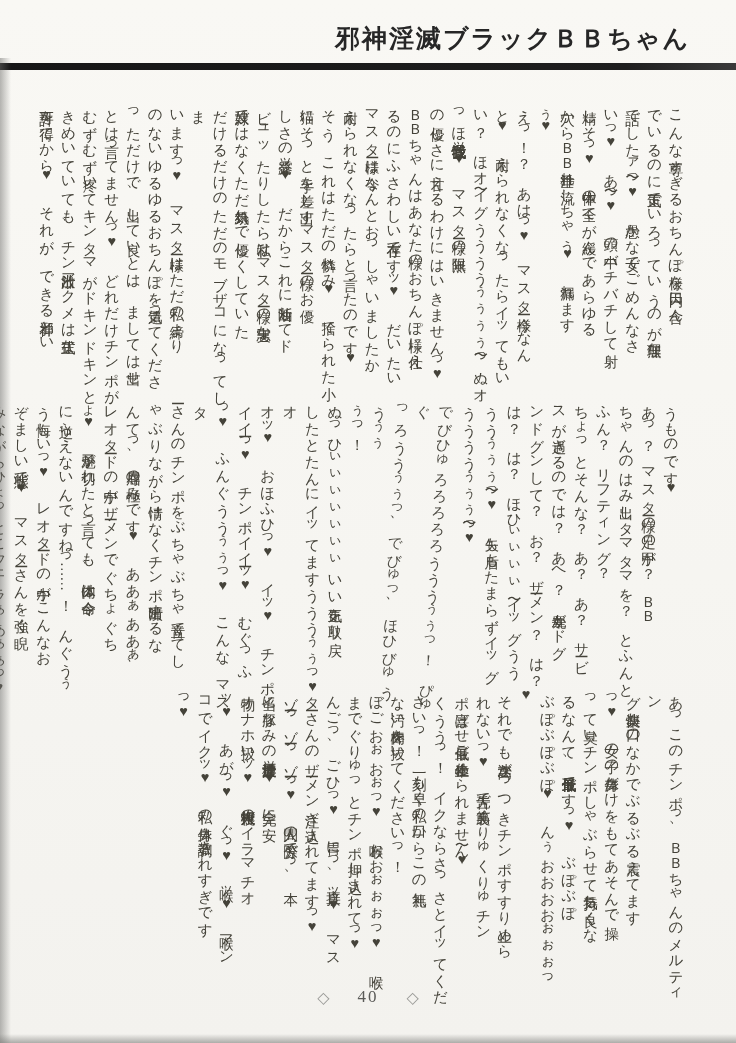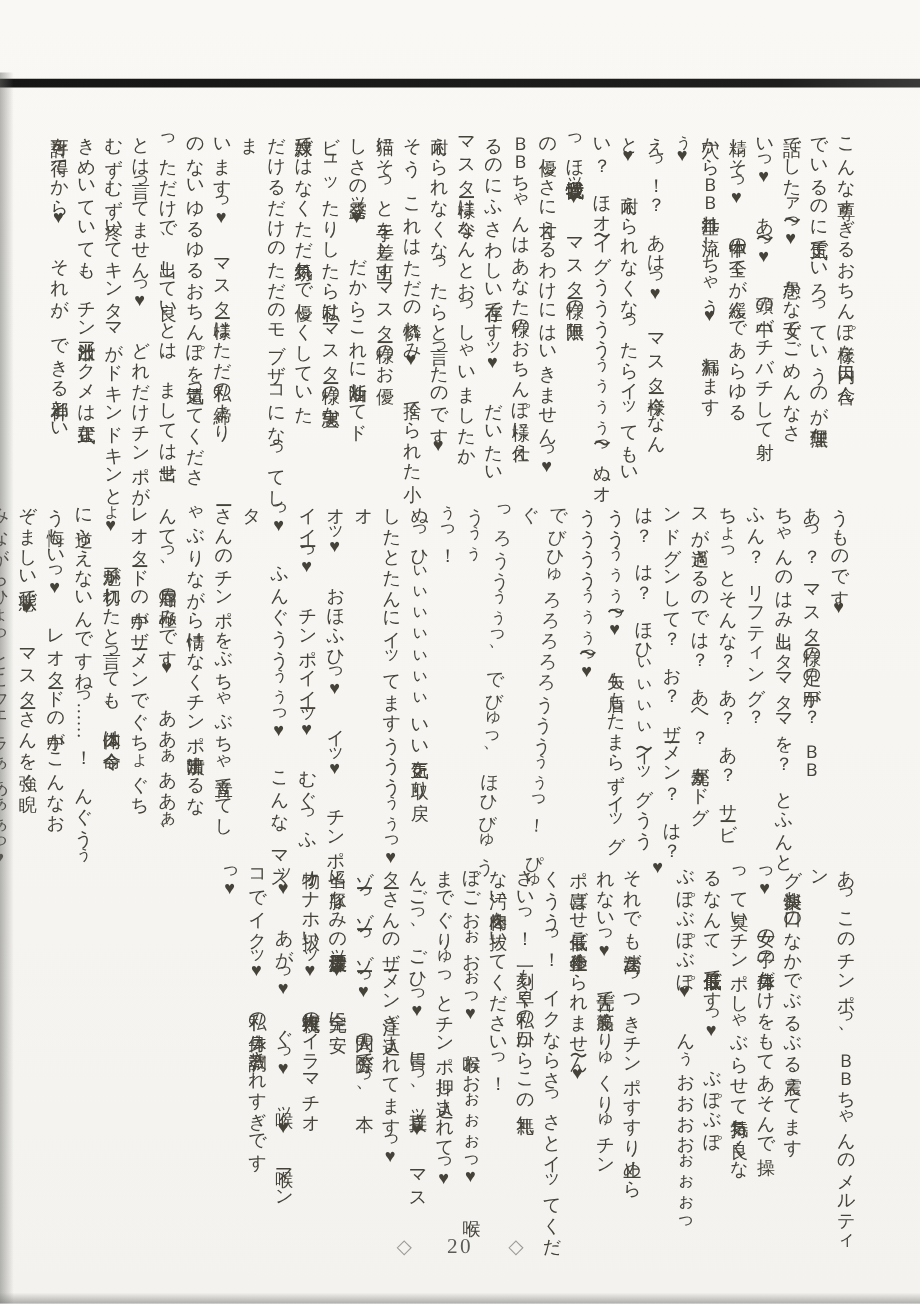--- a/index.html
+++ b/index.html
@@ -43,20 +43,21 @@
   .edge-bottom {
     position:absolute; left:0; right:0; bottom:0; height:9px;
     background:linear-gradient(to top, rgba(115,115,112,0.55), rgba(115,115,112,0));
   }
 </style>
 </head>
 <body>
 
 <div class="page">
 
+  <div class="title">邪神淫滅ブラックＢＢちゃん</div>
   <div class="rule"></div>
 
   <div class="vblock block1">
     <div class="col">こんな尊すぎるおちんぽ様を口内に含ん</div>
     <div class="col">でいるのに正気でいろっていうのが無理な</div>
     <div class="col">話でしたァ〜っ♥　愚かな女でごめんなさ</div>
     <div class="col">いっ♥　あ〜っ♥　頭の中バチバチして射</div>
     <div class="col">精しそっ♥　体中の全てが緩んであらゆる</div>
     <div class="col">穴からＢＢ汁垂れ流しちゃう♥　漏れます</div>
     <div class="col">ぅ♥</div>
@@ -134,20 +135,20 @@
     <div class="col">ゾーっゾーっゾーっ♥　人間の分際でっ、本</div>
     <div class="col">当に豚なみの濃厚大量種汁ッ♥　完全に安</div>
     <div class="col">物オナホ扱いッ♥　人権無視のイラマチオ</div>
     <div class="col">ッ♥　あがっ♥　ぐっ♥　喉ッ♥　喉マン</div>
     <div class="col">コでイクッ♥　私の身体、調教されすぎです</div>
     <div class="col">っ♥</div>
   </div>
 
   <div class="footer">
     <span class="diamond">◇</span>
-    <span class="page-number">20</span>
+    <span class="page-number">40</span>
     <span class="diamond">◇</span>
   </div>
 
   <div class="edge-left"></div>
   <div class="edge-bottom"></div>
 
 </div>
 
 </body></html>

